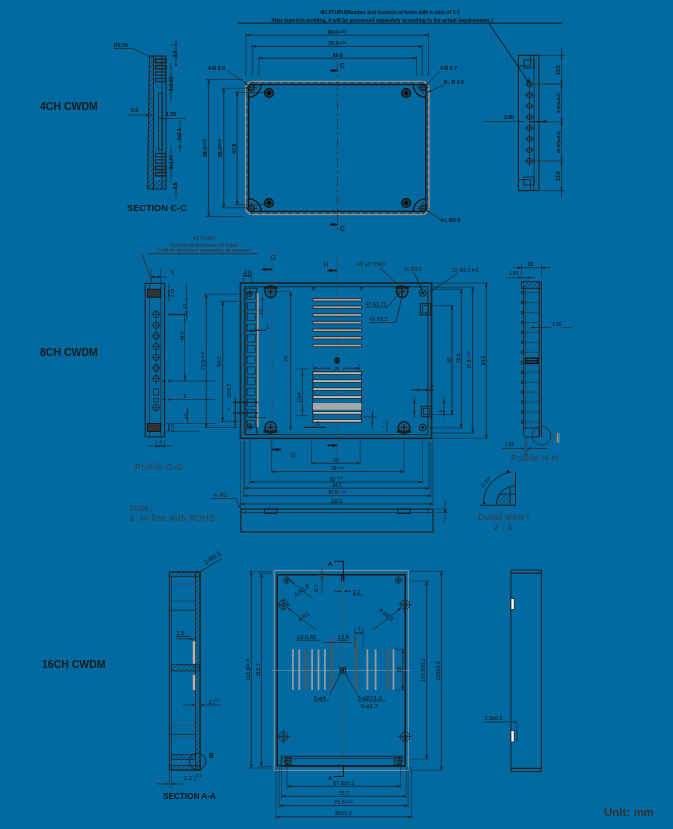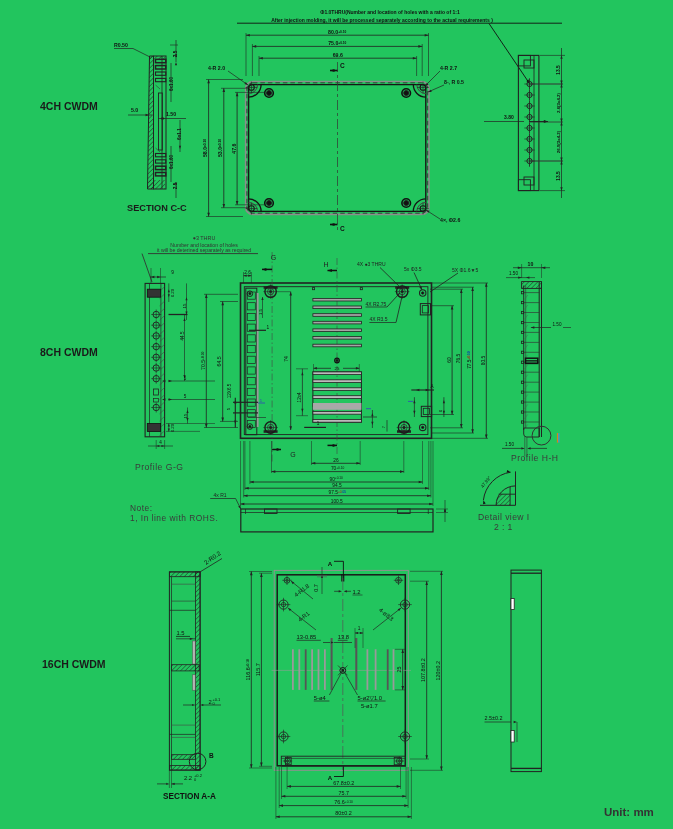--- a/index.html
+++ b/index.html
@@ -1,15 +1,15 @@
 <!DOCTYPE html>
 <html><head><meta charset="utf-8">
 <style>
 html,body{margin:0;padding:0;background:#ffffff;}
-#page{position:relative;width:673px;height:829px;background:#22c55e;overflow:hidden;}
+#page{position:relative;width:673px;height:829px;background:#0369a1;overflow:hidden;}
 text{font-family:"Liberation Sans",sans-serif;}
 </style></head><body>
 <div id="page">
 <svg width="673" height="829" viewBox="0 0 673 829" xmlns="http://www.w3.org/2000/svg">
 <defs>
 <pattern id="hatch" patternUnits="userSpaceOnUse" width="5" height="5" patternTransform="rotate(45)">
 <line x1="0" y1="0" x2="0" y2="5" stroke="#333" stroke-width="1"></line>
 </pattern>
 <pattern id="hatch2" patternUnits="userSpaceOnUse" width="3.2" height="3.2" patternTransform="rotate(45)">
 <line x1="0" y1="0" x2="0" y2="3.2" stroke="#222" stroke-width="0.9"></line>

